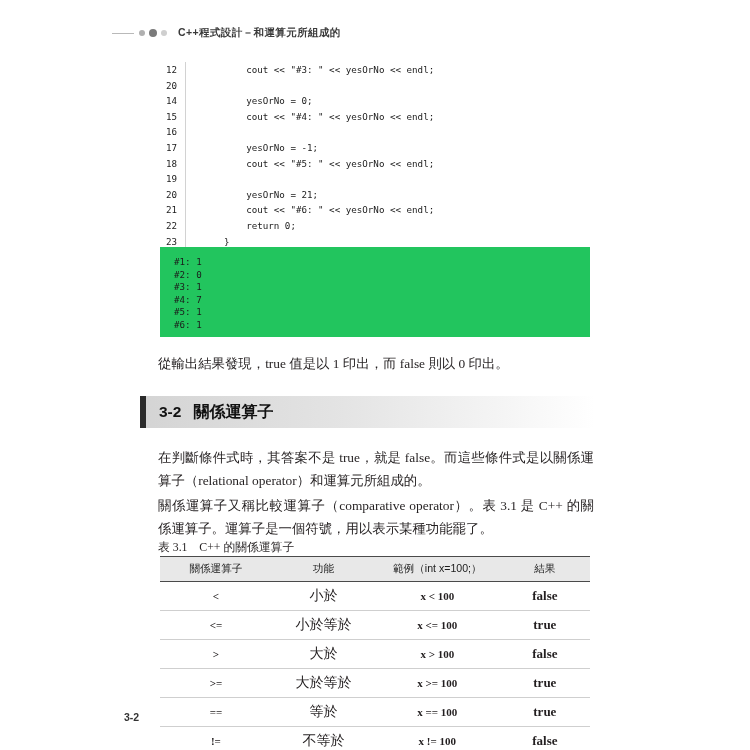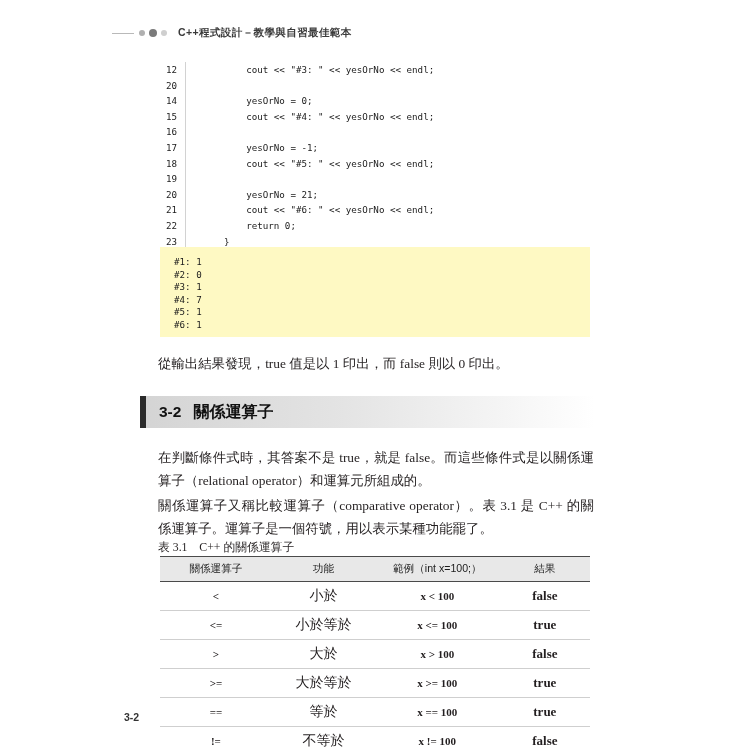--- a/index.html
+++ b/index.html
@@ -81,21 +81,21 @@
     flex: 1;
   }
 
   
   .output-block {
     position: absolute;
     left: 160px;
     top: 247px;
     width: 430px;
     height: 90px;
-    background: #fef9c3;
+    background: #22c55e;
     box-sizing: border-box;
     padding: 9px 0 0 14px;
     font-family: "DejaVu Sans Mono", monospace;
     font-size: 9.2px;
     line-height: 12.6px;
     color: #1b1b1b;
   }
   .out-row { white-space: pre; }
 
   
@@ -202,21 +202,21 @@
   }
 </style>
 </head>
 <body>
 
 <div class="page-header">
   <span class="hdr-rule"></span>
   <span class="hdr-dot d1"></span>
   <span class="hdr-dot d2"></span>
   <span class="hdr-dot d3"></span>
-  <span class="hdr-title">C++程式設計－教學與自習最佳範本</span>
+  <span class="hdr-title">C++程式設計－和運算元所組成的</span>
 </div>
 
 <div class="code-block" id="code-listing">
     <div class="code-row">
       <span class="ln">12</span>
       <span class="cl">    cout &lt;&lt; "#3: " &lt;&lt; yesOrNo &lt;&lt; endl;</span>
     </div>
     <div class="code-row">
       <span class="ln">20</span>
       <span class="cl"></span>

